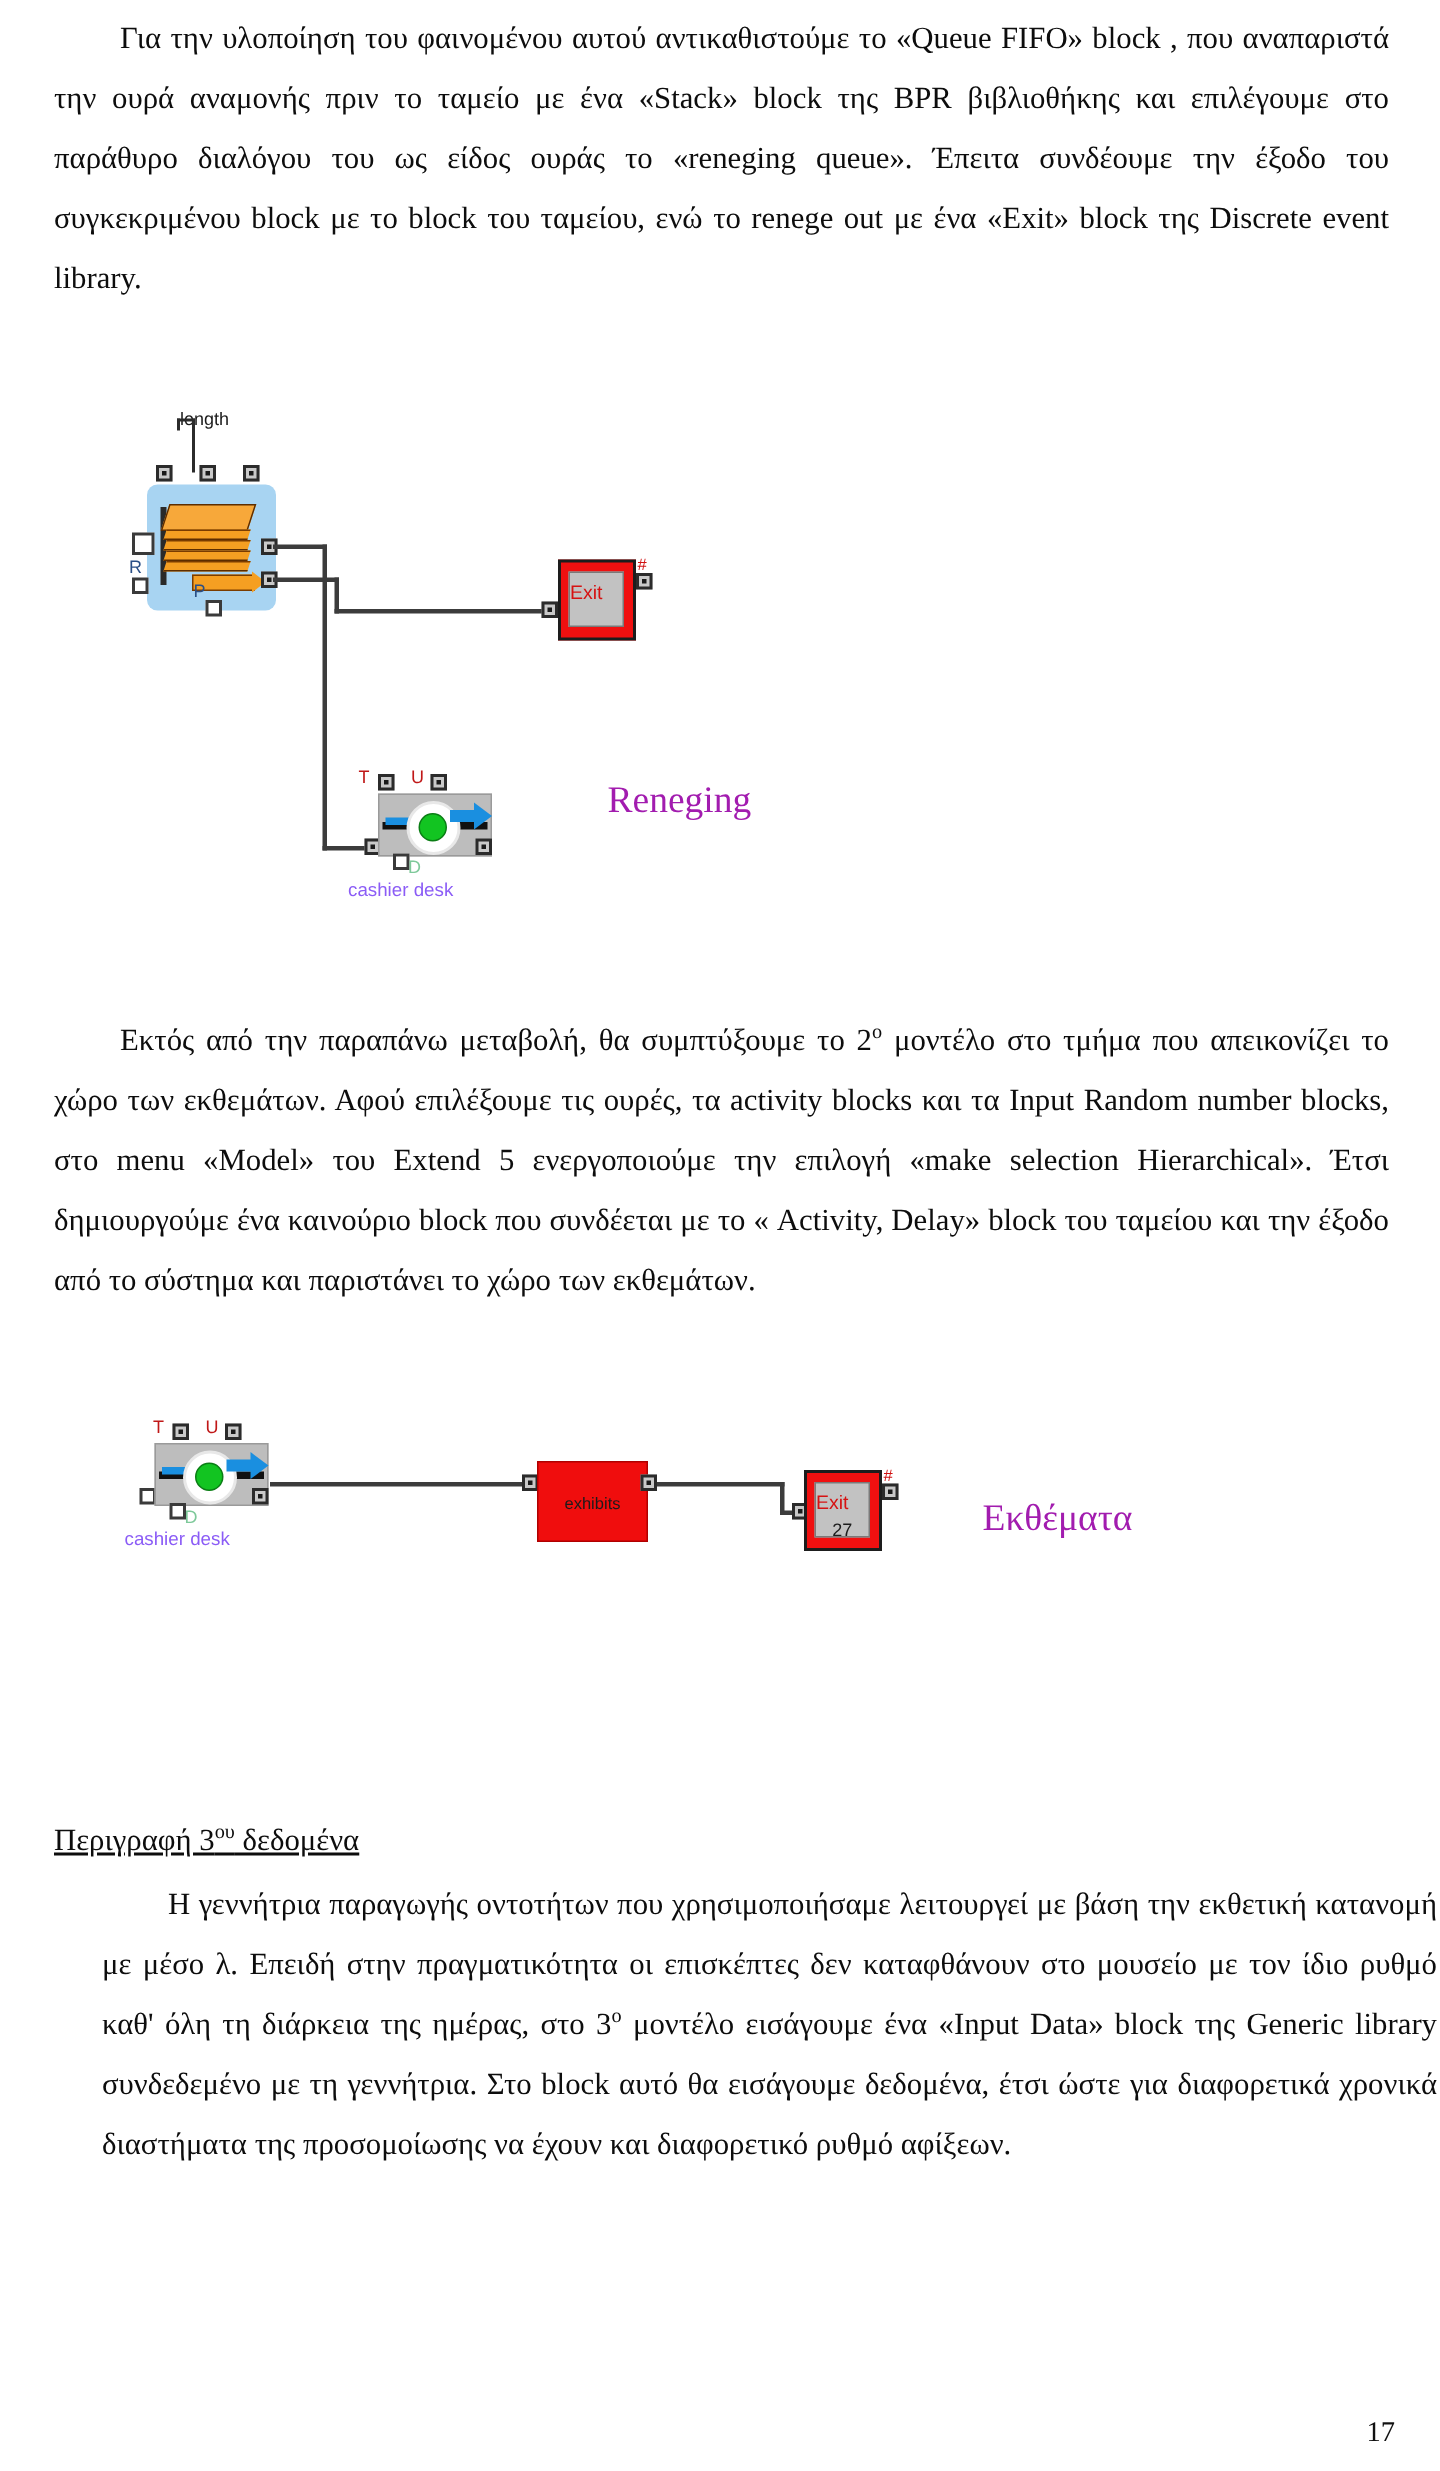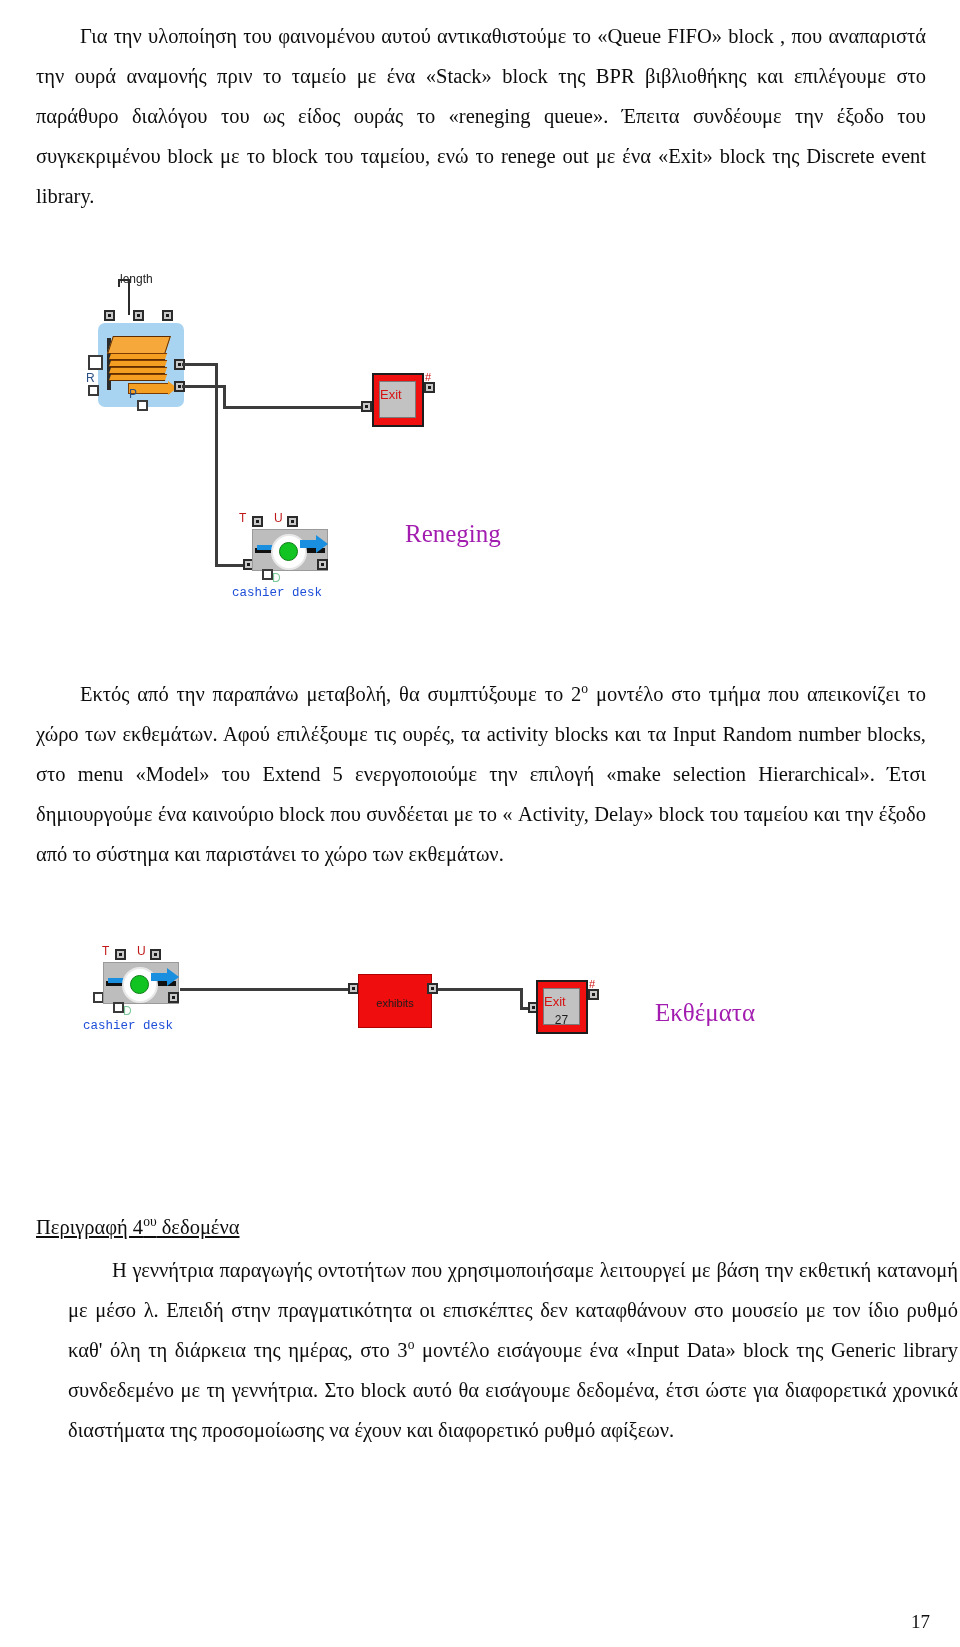--- a/index.html
+++ b/index.html
@@ -25,21 +25,21 @@
     color: #0d0d0d;
   }
   .para p {
     margin: 0;
     text-align: justify;
     text-justify: inter-word;
   }
   .indent { text-indent: 44px; }
   sup.ord { font-size: 0.66em; vertical-align: super; line-height: 0; }
 
-  #para-top   { left: 36px; top: 16px;    width: 890px; }
+  #para-top   { left: 36px; top: 6px;    width: 890px; }
   #para-mid   { left: 36px; top: 674px;  width: 890px; }
   #para-bot   { left: 36px; top: 1250px; width: 890px; margin-left: 32px; }
 
   .section-heading {
     position: absolute;
     left: 36px;
     top: 1216px;
     font-size: 20.5px;
     text-decoration: underline;
     color: #0d0d0d;
@@ -253,22 +253,22 @@
   .lbl-caption {
     position: absolute;
     font-family: "Liberation Serif", "DejaVu Serif", serif;
     font-size: 25px;
     color: #a21caf;
     white-space: nowrap;
   }
   .lbl-small-name {
     position: absolute;
     font-size: 12.5px;
-    font-family: Liberation Mono, monospace;
-    color: #1d4ed8;
+    font-family: Liberation Sans, sans-serif;
+    color: #8b5cf6;
     white-space: nowrap;
   }
   .hash {
     position:absolute;
     font-size:11px;
     color:#d01010;
     font-family:"Liberation Sans","DejaVu Sans",sans-serif;
   }
 </style>
 </head>
@@ -400,21 +400,21 @@
       <div class="exit-count">27</div>
     </div>
   </div>
   <div class="hash" style="left:589px; top:58px;">#</div>
   <div class="port" style="left:588px; top:69px;"></div>
 
   <div class="lbl-caption" style="left:655px; top:79px;">Εκθέματα</div>
 </div>
 
 <div class="section-heading">
-  <span>Περιγραφή 4</span><sup class="ord">ου</sup><span> δεδομένα</span>
+  <span>Περιγραφή 3</span><sup class="ord">ου</sup><span> δεδομένα</span>
 </div>
 
 <div class="para" id="para-bot">
   <p class="indent">
     <span>Η γεννήτρια παραγωγής οντοτήτων που χρησιμοποιήσαμε λειτουργεί με βάση την εκθετική κατανομή με μέσο λ. Επειδή στην πραγματικότητα οι επισκέπτες δεν καταφθάνουν στο μουσείο με τον ίδιο ρυθμό καθ' όλη τη διάρκεια της ημέρας, στο 3</span><sup class="ord">ο</sup><span> μοντέλο εισάγουμε ένα «Input Data»  block της  Generic library συνδεδεμένο με τη γεννήτρια. Στο   block αυτό θα εισάγουμε δεδομένα, έτσι ώστε για διαφορετικά χρονικά διαστήματα της προσομοίωσης να έχουν και διαφορετικό ρυθμό αφίξεων.</span>
   </p>
 </div>
 
 <div class="page-number">17</div>
 

